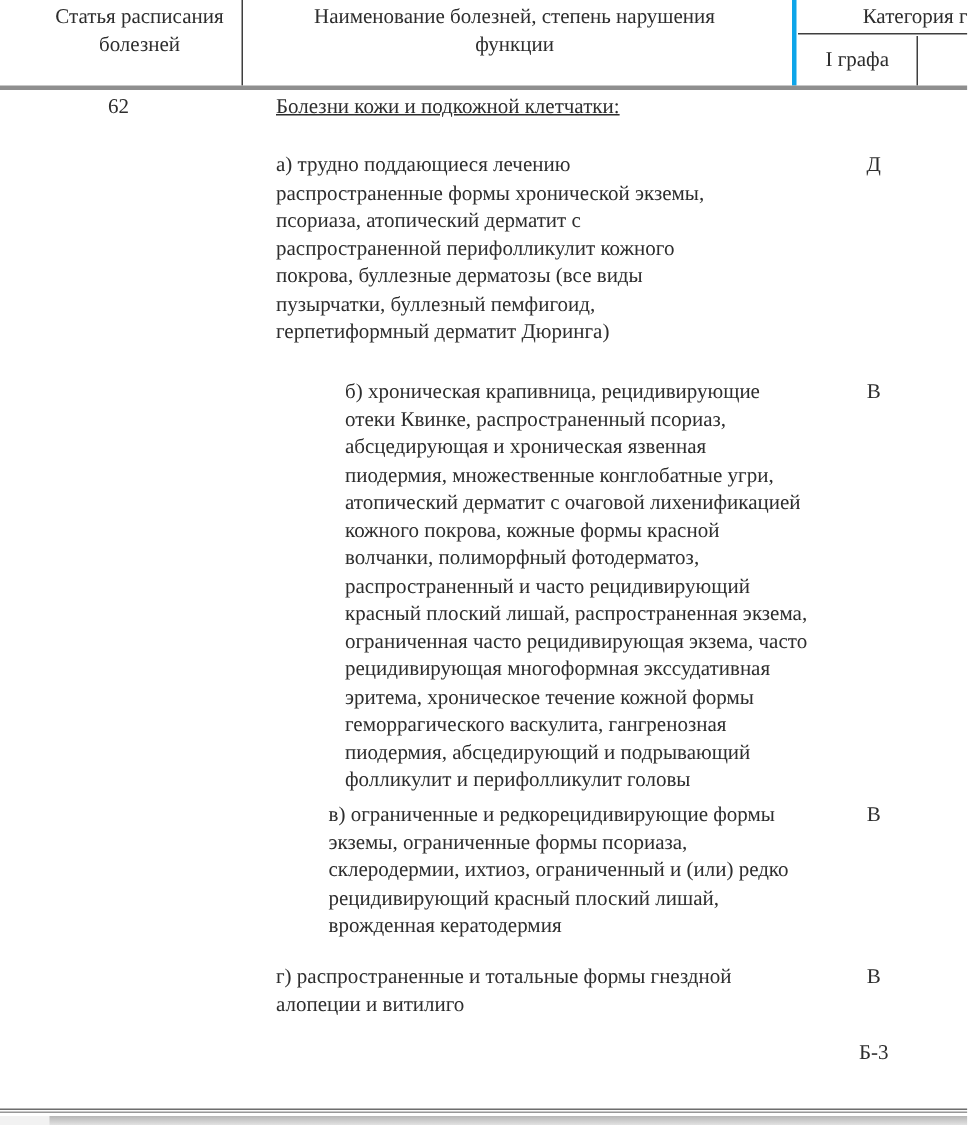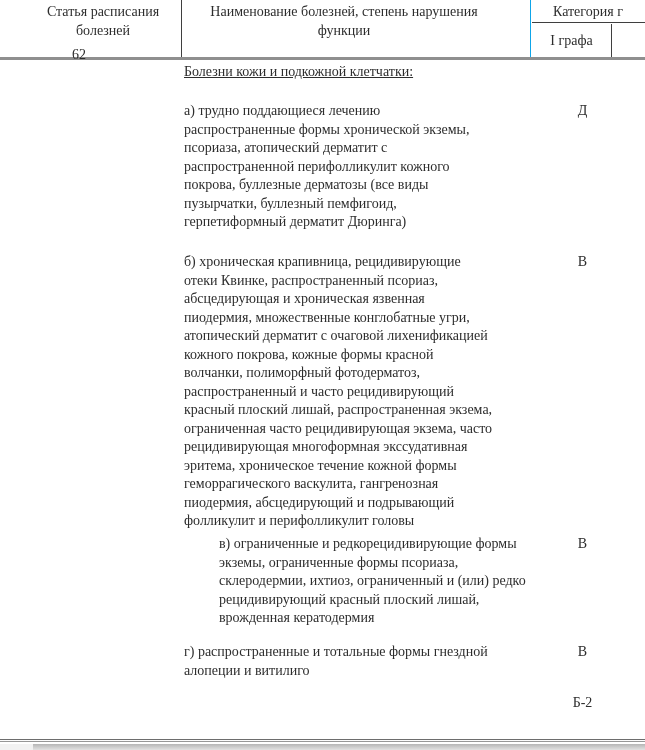--- a/index.html
+++ b/index.html
@@ -14,62 +14,63 @@
   }
   
   .hdr-cell {
     position:absolute; top:0; height:57px;
     box-sizing:border-box;
     text-align:center;
     padding-top:2px;
     line-height:19px;
     white-space:pre-line;
   }
-  .hdr-article  { left:0;   width:182px; border-right:1px solid #3f3f3f;padding-left:25px; }
-  .hdr-disease  { left:158px; width:373px; border-right:1px solid #0ea5e9; }
+  .hdr-article  { left:0;   width:162px; border-right:1px solid #3f3f3f;padding-left:25px; }
+  .hdr-disease  { left:158px; width:373px; border-right:3px solid #0ea5e9; }
   .hdr-category {
     position:absolute; left:532px; top:0; width:113px; height:23px;
     box-sizing:border-box;
     border-bottom:1px solid #3f3f3f;
     padding-left:21px; padding-top:2px;
     white-space:nowrap; overflow:hidden;
     line-height:19px;
+    text-align:right;
   }
   .hdr-grafa {
     position:absolute; left:532px; top:24px; width:80px; height:33px;
     box-sizing:border-box;
     border-right:1px solid #3f3f3f;
     text-align:center; padding-top:7px;
     line-height:19px;
   }
   .hdr-thick-rule {
     position:absolute; left:0; top:57px; width:645px; height:3px;
     background:#8f8f8f;
   }
   
   .article-num {
-    position:absolute; left:0; top:46px; width:158px;
+    position:absolute; left:0; top:63px; width:158px;
     text-align:center; line-height:18.5px;
   }
   .intro-line {
     position:absolute; left:184px; top:63px; width:348px;
     line-height:18.5px;
     text-decoration:underline;
   }
   .para {
     position:absolute; left:184px; width:350px;
     line-height:18.5px;
     white-space:pre-line;
   }
   .cat {
     position:absolute; left:531px; width:103px;
     text-align:center; line-height:18.5px;
   }
   .p-a { top:102px; }
-  .p-b { top:253px; }
+  .p-b { top:253px;margin-left:46px; }
   .p-v { top:535px;margin-left:35px; }
   .p-g { top:643px;font-family:Liberation Serif, serif; }
   .p-d { top:694px; }
   
   .bottom-double-rule {
     position:absolute; left:0; top:739px; width:645px; height:1px;
     background:#fbfbfb;
     border-top:1px solid #6d6d6d;
     border-bottom:1px solid #979797;
   }
@@ -133,20 +134,20 @@
 экземы, ограниченные формы псориаза,
 склеродермии, ихтиоз, ограниченный и (или) редко
 рецидивирующий красный плоский лишай,
 врожденная кератодермия</div>
   <div class="cat" style="top:535px;">В</div>
 
   <div class="para p-g">г) распространенные и тотальные формы гнездной
 алопеции и витилиго</div>
   <div class="cat" style="top:643px;">В</div>
 
-  <div class="cat" style="top:694px;">Б-2</div>
+  <div class="cat" style="top:694px;">Б-3</div>
 
   <div class="bottom-double-rule"></div>
   <div class="hscroll-track">
     <div class="hscroll-corner"></div>
   </div>
 
 </div>
 
 </body></html>

